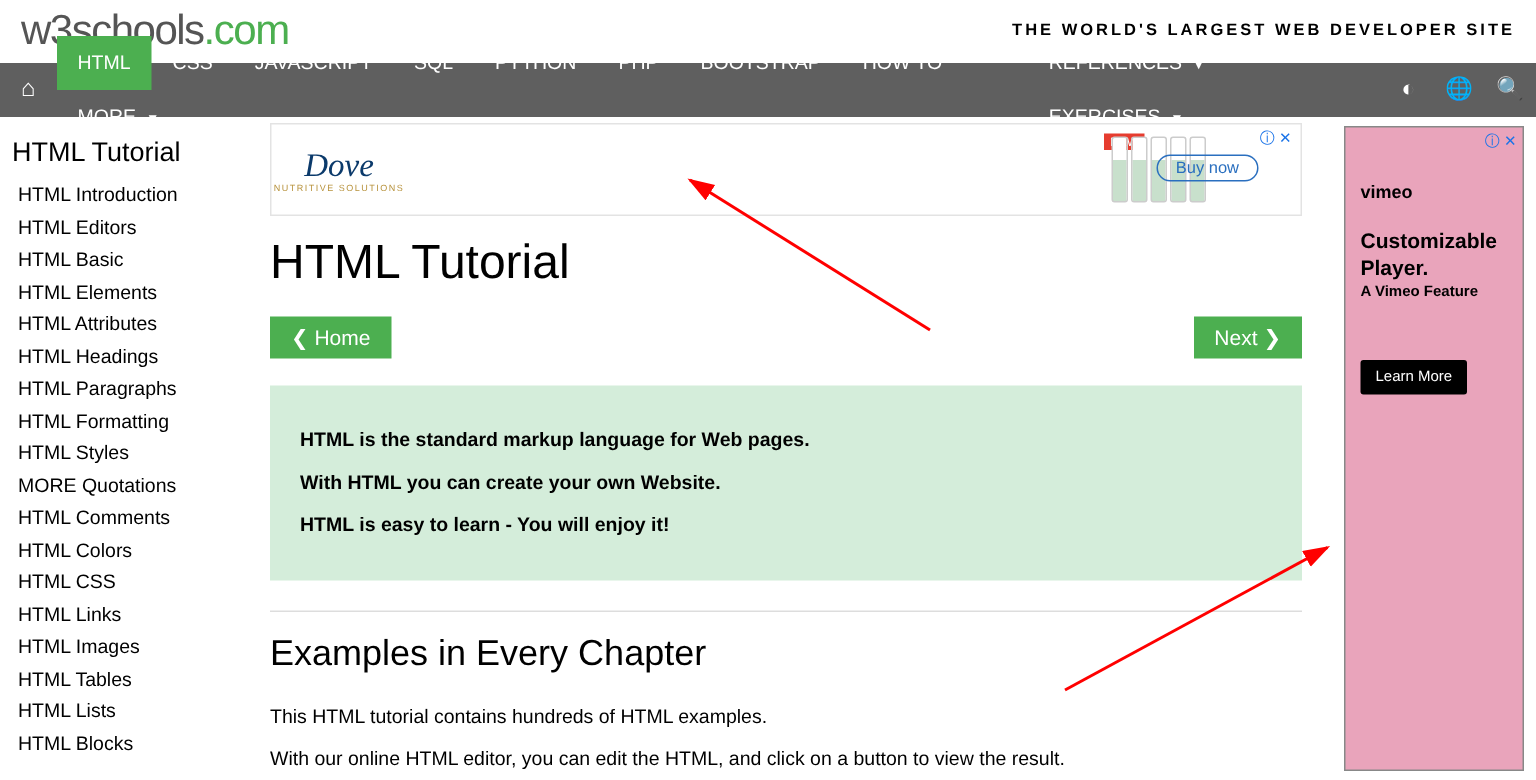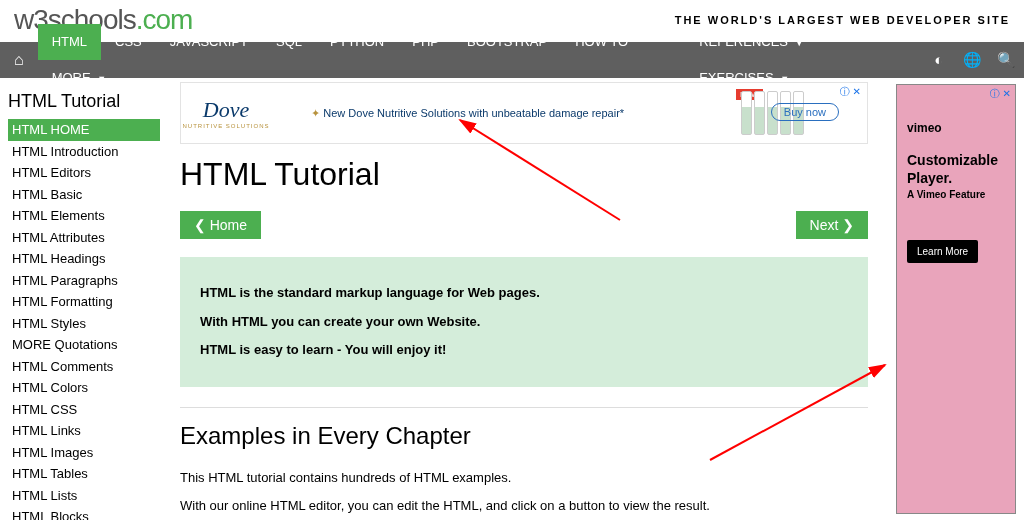--- a/index.html
+++ b/index.html
@@ -70,21 +70,20 @@
     <a class="icon-btn">◐</a>
     <a class="icon-btn">🌐</a>
     <a class="icon-btn">🔍</a>
   </div>
 </div>
 
 <div class="layout">
   <div class="sidebar">
     <h2>HTML Tutorial</h2>
     <div id="sidebar-list">
-        <div class="side-item active">HTML HOME</div>
         <div class="side-item">HTML Introduction</div>
         <div class="side-item">HTML Editors</div>
         <div class="side-item">HTML Basic</div>
         <div class="side-item">HTML Elements</div>
         <div class="side-item">HTML Attributes</div>
         <div class="side-item">HTML Headings</div>
         <div class="side-item">HTML Paragraphs</div>
         <div class="side-item">HTML Formatting</div>
         <div class="side-item">HTML Styles</div>
         <div class="side-item">MORE Quotations</div>
@@ -97,23 +96,20 @@
         <div class="side-item">HTML Lists</div>
         <div class="side-item">HTML Blocks</div>
       </div>
   </div>
 
   <div class="main">
     <div class="ad-top">
       <div class="dove-logo">
         <div class="dove-name">Dove</div>
         <div class="dove-sub">NUTRITIVE SOLUTIONS</div>
-      </div>
-      <div class="ad-text">
-        <span style="color:#b8933e;">✦</span> <span>New Dove Nutritive Solutions with unbeatable damage repair*</span>
       </div>
       <div class="new-tag">NEW</div>
       <div class="bottles">
         <div class="bottle"></div>
           <div class="bottle"></div>
           <div class="bottle"></div>
           <div class="bottle"></div>
           <div class="bottle"></div>
       </div>
       <div class="buy-now">Buy now</div>

